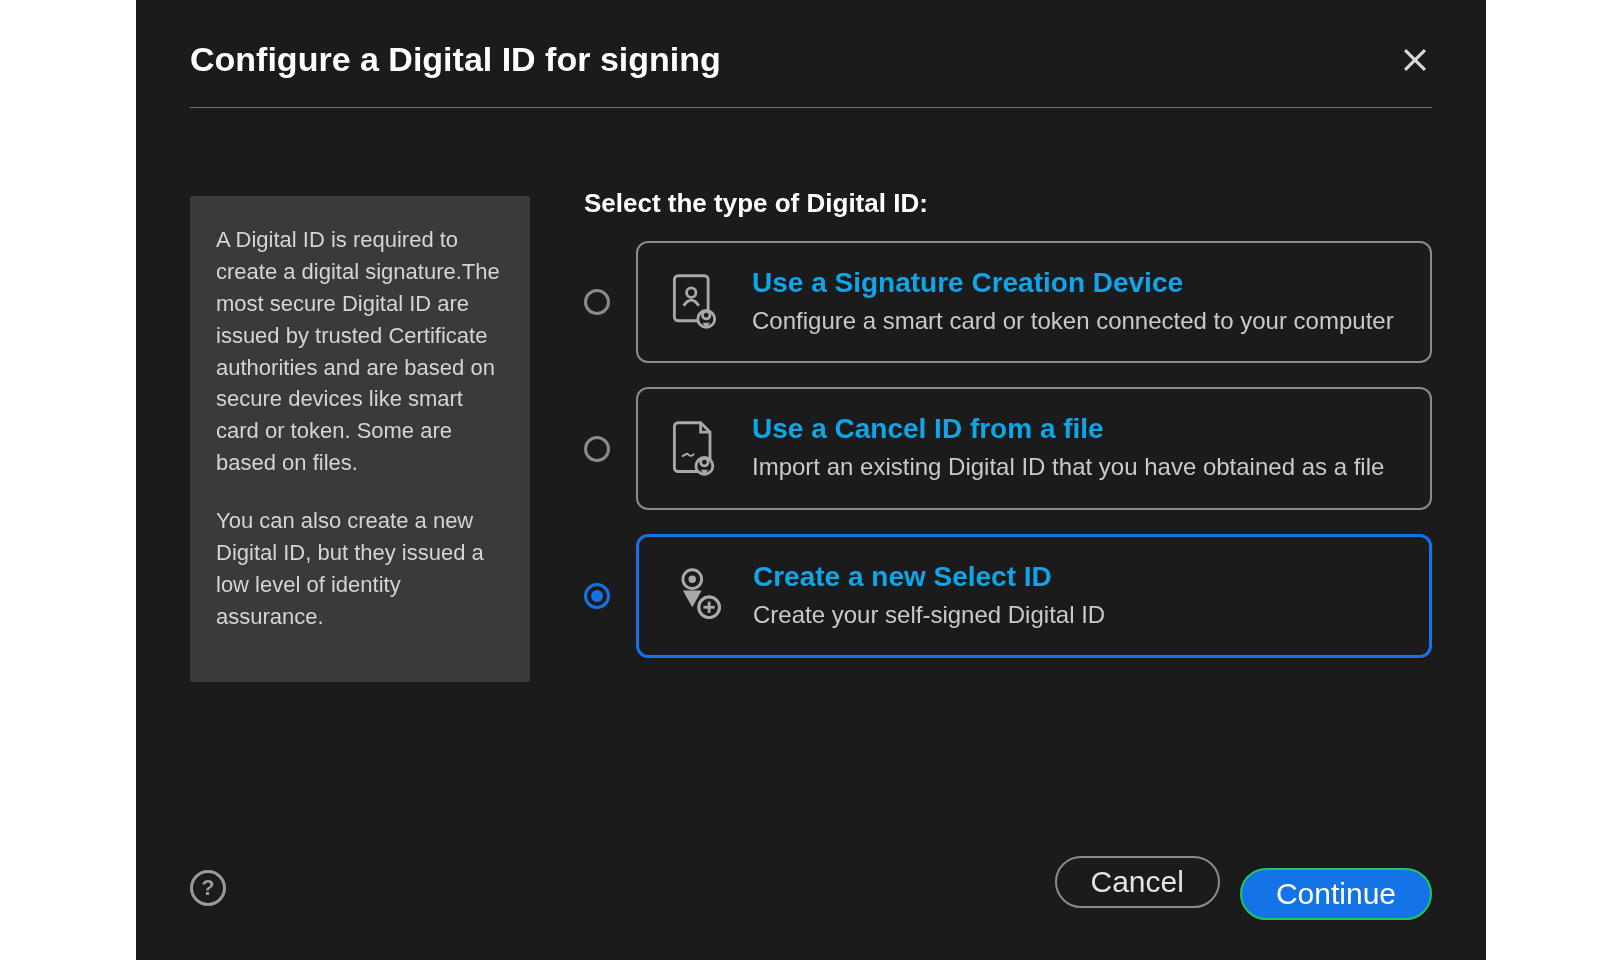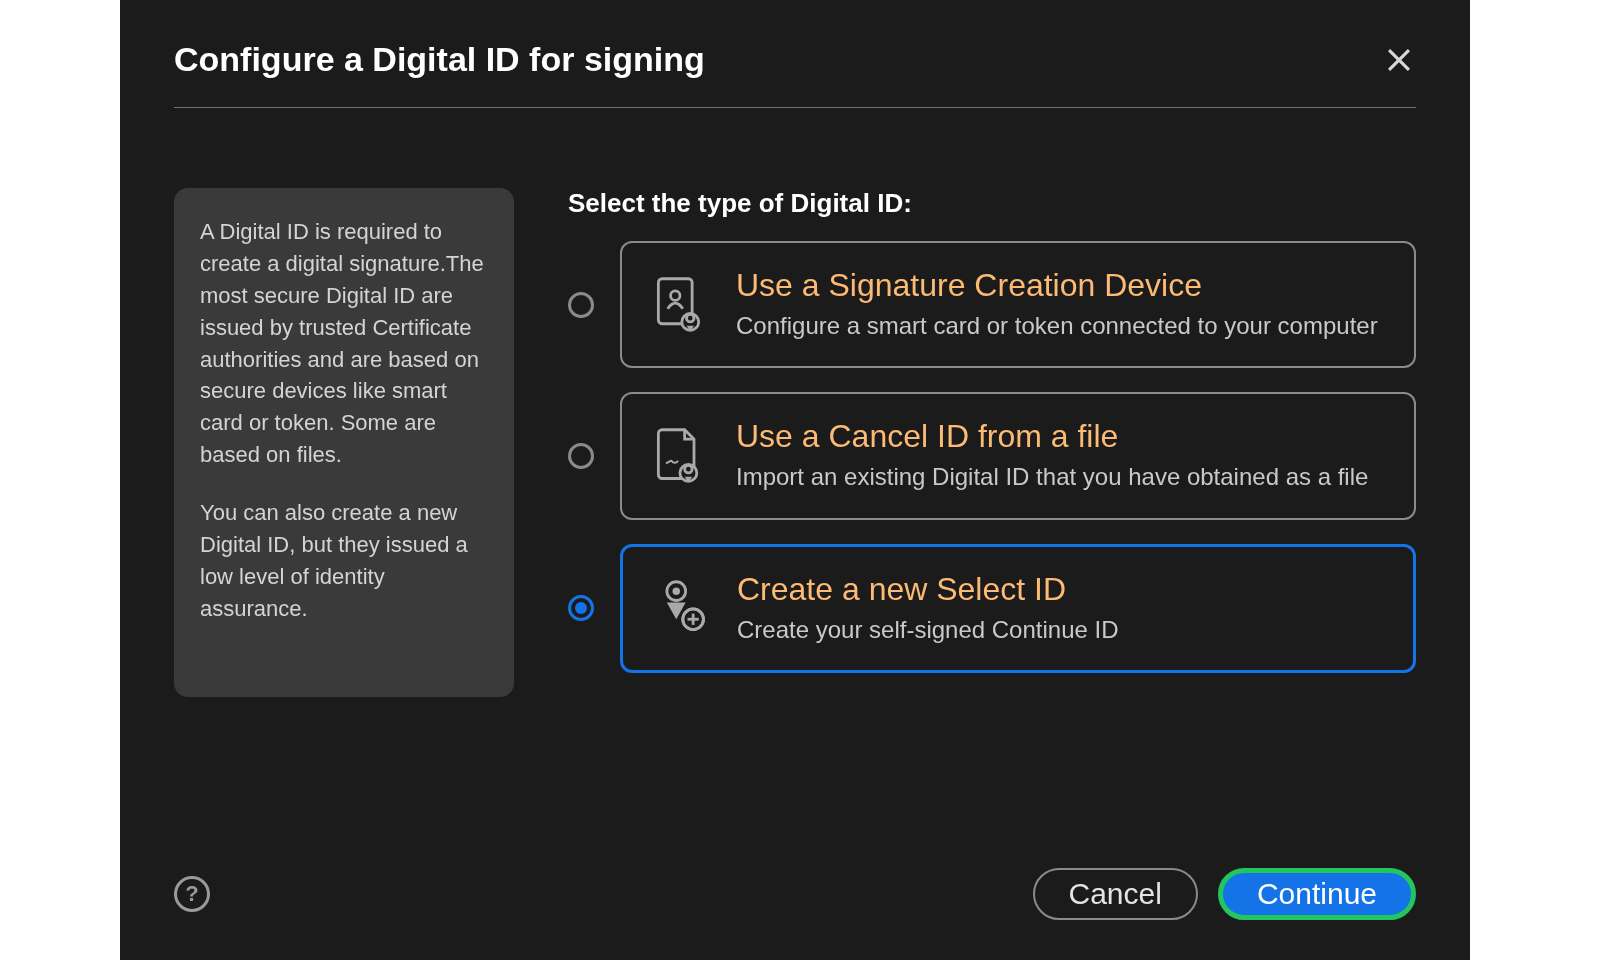--- a/index.html
+++ b/index.html
@@ -6,21 +6,21 @@
     margin: 0;
     padding: 0;
     width: 1600px;
     height: 960px;
     background: #ffffff;
     font-family: "Segoe UI", "Helvetica Neue", Arial, sans-serif;
     color: #ffffff;
   }
   .dialog {
     position: absolute;
-    left: 120px;
+    left: 136px;
     top: 0;
     width: 1350px;
     height: 960px;
     background: #1b1b1b;
     box-sizing: border-box;
     padding: 40px 54px 40px 54px;
   }
   .header {
     display: flex;
     align-items: center;
@@ -41,26 +41,27 @@
     color: #d7d7d7;
   }
   .body {
     display: flex;
     gap: 54px;
     margin-top: 80px;
   }
   .info-panel {
     width: 340px;
     background: #3a3a3a;
-    border-radius: 14px;
+    border-radius: 2px;
     padding: 28px 26px;
     box-sizing: border-box;
     color: #d4d4d4;
     font-size: 22px;
     line-height: 1.45;
+    margin-top: 8px;
   }
   .info-panel p { margin: 0 0 26px 0; }
   .info-panel p:last-child { margin-bottom: 0; }
 
   .main-area {
     flex: 1;
   }
   .main-area .prompt {
     font-size: 26px;
     font-weight: 700;
@@ -113,23 +114,23 @@
   .option-card.selected {
     border: 3px solid #1473e6;
   }
   .option-icon {
     width: 54px;
     height: 60px;
     flex: 0 0 54px;
     color: #a9a9a9;
   }
   .option-text .title {
-    font-size: 32px;
-    font-weight: 400;
-    color: #fdba74;
+    font-size: 28px;
+    font-weight: 700;
+    color: #0ea5e9;
     margin: 0 0 6px 0;
   }
   .option-text .desc {
     font-size: 24px;
     color: #c9c9c9;
     margin: 0;
     line-height: 1.35;
     text-align: right;
   }
 
@@ -171,22 +172,23 @@
     cursor: pointer;
     box-sizing: border-box;
   }
   .btn-cancel {
     background: transparent;
     border: 2px solid #8a8a8a;
     color: #e4e4e4;
   }
   .btn-continue {
     background: #1473e6;
-    border: 5px solid #22c55e;
-    color: #ffffff;
+    border: 2px solid #22c55e;
+    color: #ffffff;
+    margin-top: 12px;
   }
 </style>
 </head>
 <body>
 
 <div class="dialog">
 
   <div class="header">
     <h1>Configure a Digital ID for signing</h1>
     <div class="close-icon">
@@ -256,21 +258,21 @@
               <circle cx="24" cy="14" r="4" fill="currentColor" stroke="none"></circle>
               <path d="M14 26l10 18 10-18z" fill="currentColor" stroke="none"></path>
               <circle cx="42" cy="44" r="11" fill="#1b1b1b"></circle>
               <circle cx="42" cy="44" r="11"></circle>
               <line x1="42" y1="38" x2="42" y2="50"></line>
               <line x1="36" y1="44" x2="48" y2="44"></line>
             </svg>
           </div>
           <div class="option-text">
             <p class="title">Create a new Select ID</p>
-            <p class="desc">Create your self-signed Continue ID</p>
+            <p class="desc">Create your self-signed Digital ID</p>
           </div>
         </div>
       </div>
 
     </div>
   </div>
 
   <div class="footer">
     <div class="help-icon">
       <span>?</span>

